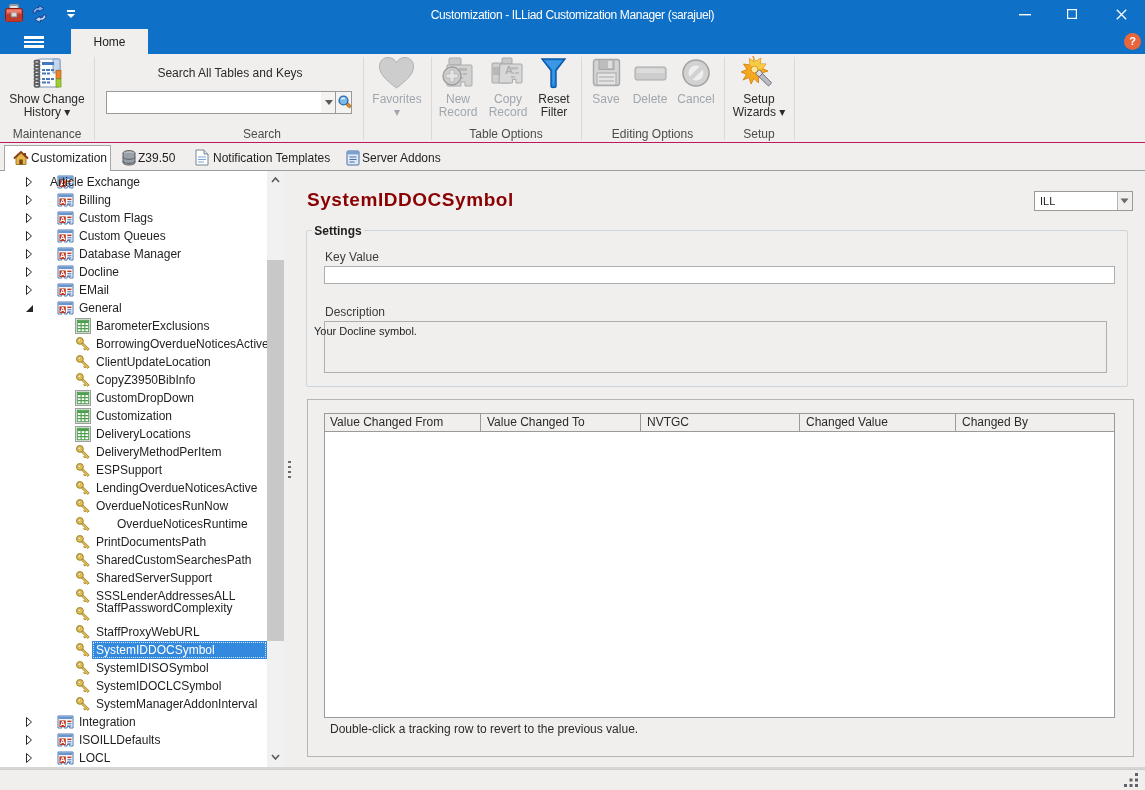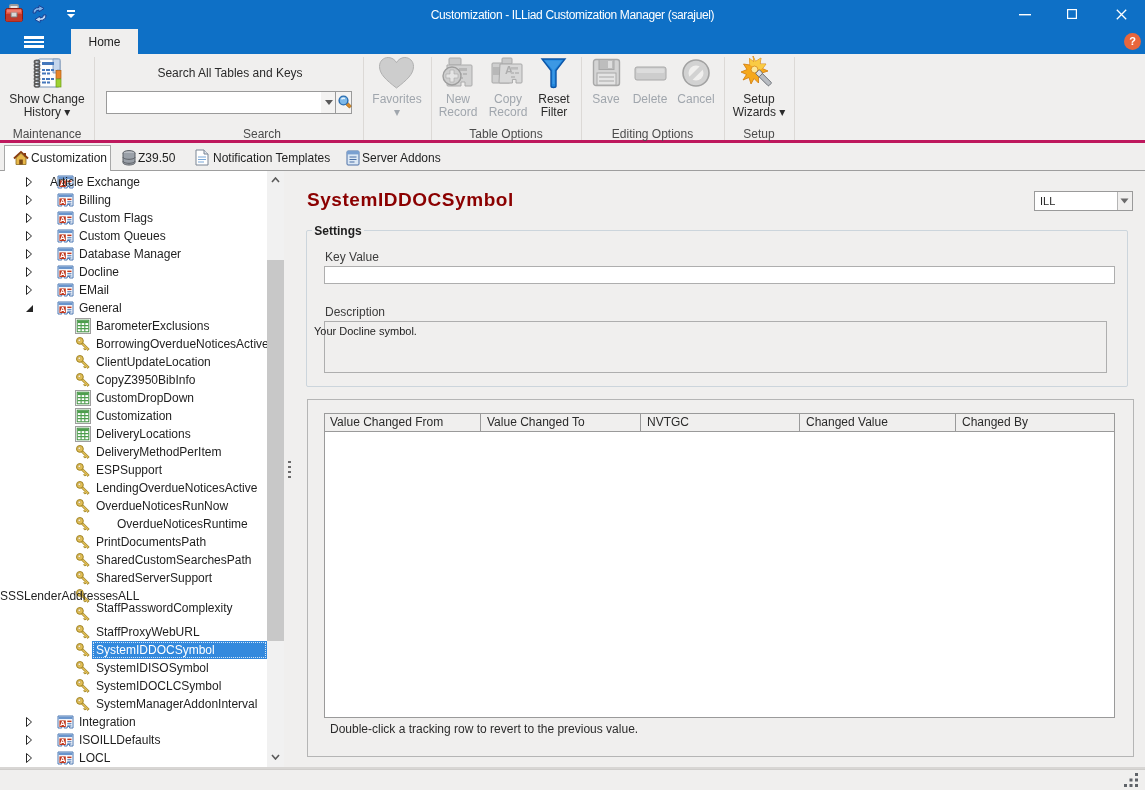--- a/index.html
+++ b/index.html
@@ -6,25 +6,25 @@
   html,body { width:1145px; height:790px; overflow:hidden; }
   body { font-family:"Liberation Sans", sans-serif; background:#f0efee; position:relative; }
   .abs { position:absolute; }
 
   
   #titlebar { left:0; top:0; width:1145px; height:29px; background:#0e70c6; }
   #titletext { left:0; top:0; width:1145px; height:29px; line-height:30px; text-align:center; color:#fff; font-size:12px; letter-spacing:-0.35px; }
 
   
   #tabrow { left:0; top:29px; width:1145px; height:25px; background:#0e70c6; }
-  #hometab { left:71px; top:29px; width:67px; height:25px; background:#f0efee; text-align:center; line-height:26px; font-size:12px; color:#1e1e1e; }
+  #hometab { left:71px; top:29px; width:77px; height:25px; background:#f0efee; text-align:center; line-height:26px; font-size:12px; color:#1e1e1e; }
   .hbar { left:24px; width:20px; height:2.6px; background:#fff; }
 
   
-  #ribbon { left:0; top:54px; width:1145px; height:89px; background:#f0efee; border-bottom:3px solid #be185d; }
+  #ribbon { left:0; top:54px; width:1145px; height:89px; background:#f0efee; border-bottom:1px solid #be185d; }
   .gsep { position:absolute; top:3px; width:1px; height:83px; background:#dcd9d6; }
   .glabel { position:absolute; top:72px; height:16px; font-size:12px; color:#4c4c4c; text-align:center; line-height:16px; }
   .rtext { position:absolute; font-size:12px; text-align:center; color:#2b2b2b; line-height:13px; }
   .rtext.dis { color:#a0a6ad; }
 
   
   #tabstrip { left:0; top:143px; width:1145px; height:28px; background:#f0efee; }
   #tabstrip-line { left:0; top:170px; width:1145px; height:1px; background:#9e9e9e; }
   .dtab { position:absolute; top:3px; height:25px; font-size:12px; color:#1e1e1e; }
   #activetab { left:4px; top:145px; width:107px; height:26px; background:#fff; border:1px solid #a8a8a8; border-bottom:none; z-index:3; }
@@ -372,21 +372,21 @@
       <use href="#i-key"></use>
     </svg>
     <div class="trow" style="top:380px;padding-left:96px">SharedCustomSearchesPath</div>
 <svg class="tico" style="left:75px;top:399px;position:absolute" width="16" height="16" viewBox="0 0 16 16">
       <use href="#i-key"></use>
     </svg>
     <div class="trow" style="top:398px;padding-left:96px">SharedServerSupport</div>
 <svg class="tico" style="left:75px;top:417px;position:absolute" width="16" height="16" viewBox="0 0 16 16">
       <use href="#i-key"></use>
     </svg>
-    <div class="trow" style="top:416px;">SSSLenderAddressesALL</div>
+    <div class="trow" style="top:416px;padding-left:96px">SSSLenderAddressesALL</div>
 <svg class="tico" style="left:75px;top:435px;position:absolute" width="16" height="16" viewBox="0 0 16 16">
       <use href="#i-key"></use>
     </svg>
     <div class="trow" style="top:428px;padding-left:96px">StaffPasswordComplexity</div>
 <svg class="tico" style="left:75px;top:453px;position:absolute" width="16" height="16" viewBox="0 0 16 16">
       <use href="#i-key"></use>
     </svg>
     <div class="trow" style="top:452px;padding-left:96px">StaffProxyWebURL</div>
 <svg class="tico" style="left:75px;top:471px;position:absolute" width="16" height="16" viewBox="0 0 16 16">
       <use href="#i-key"></use>

